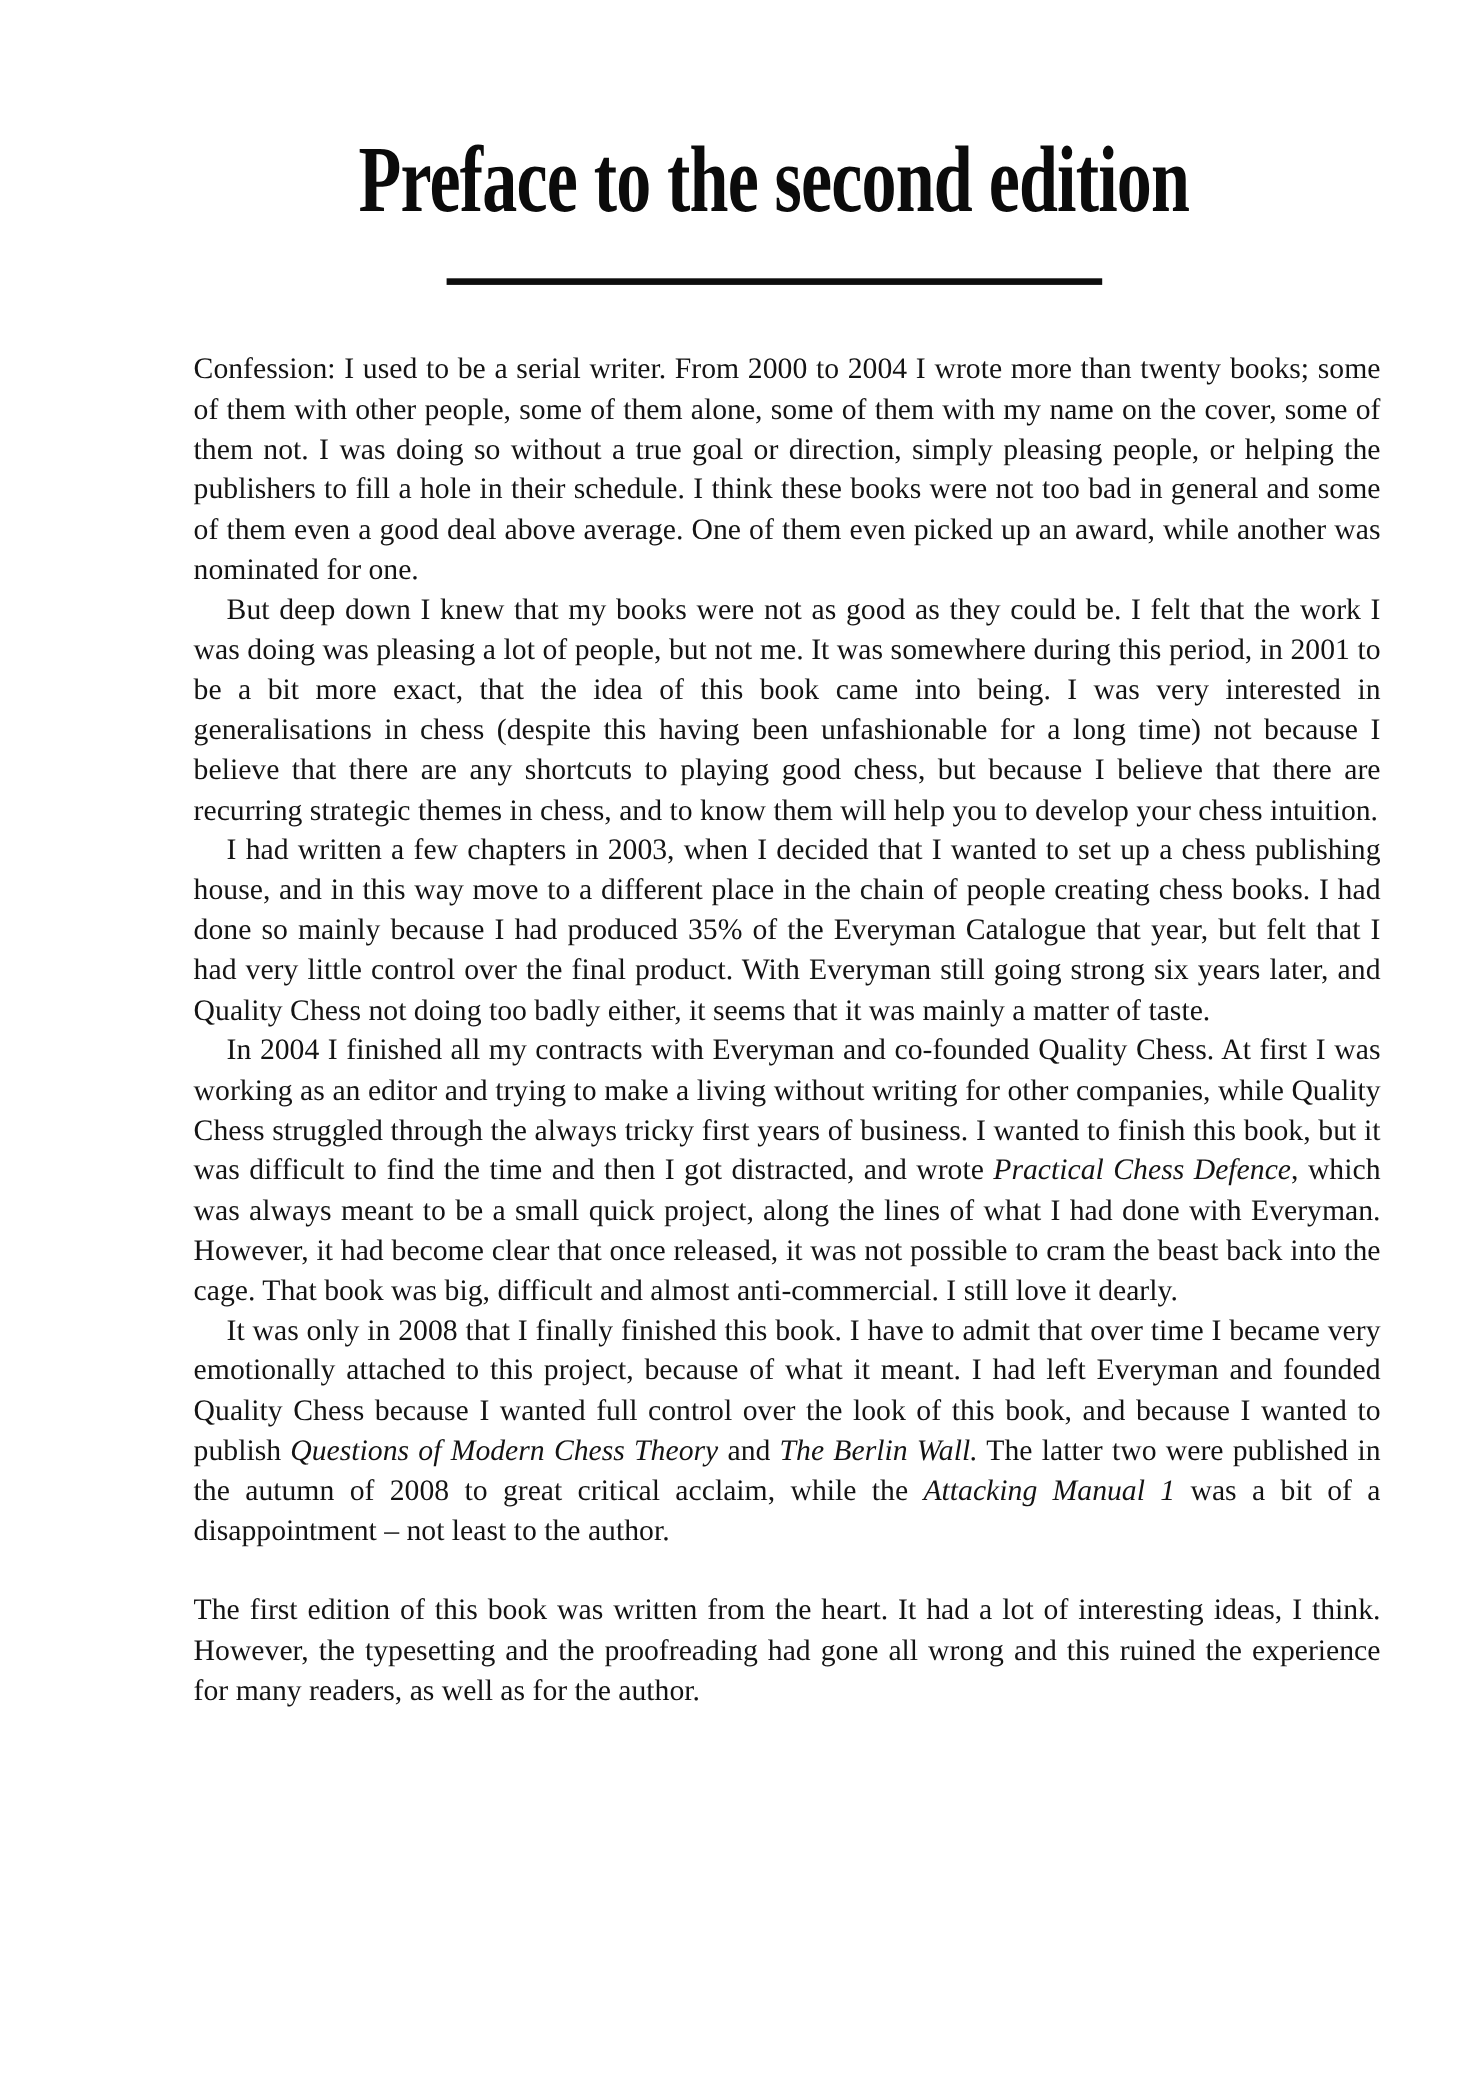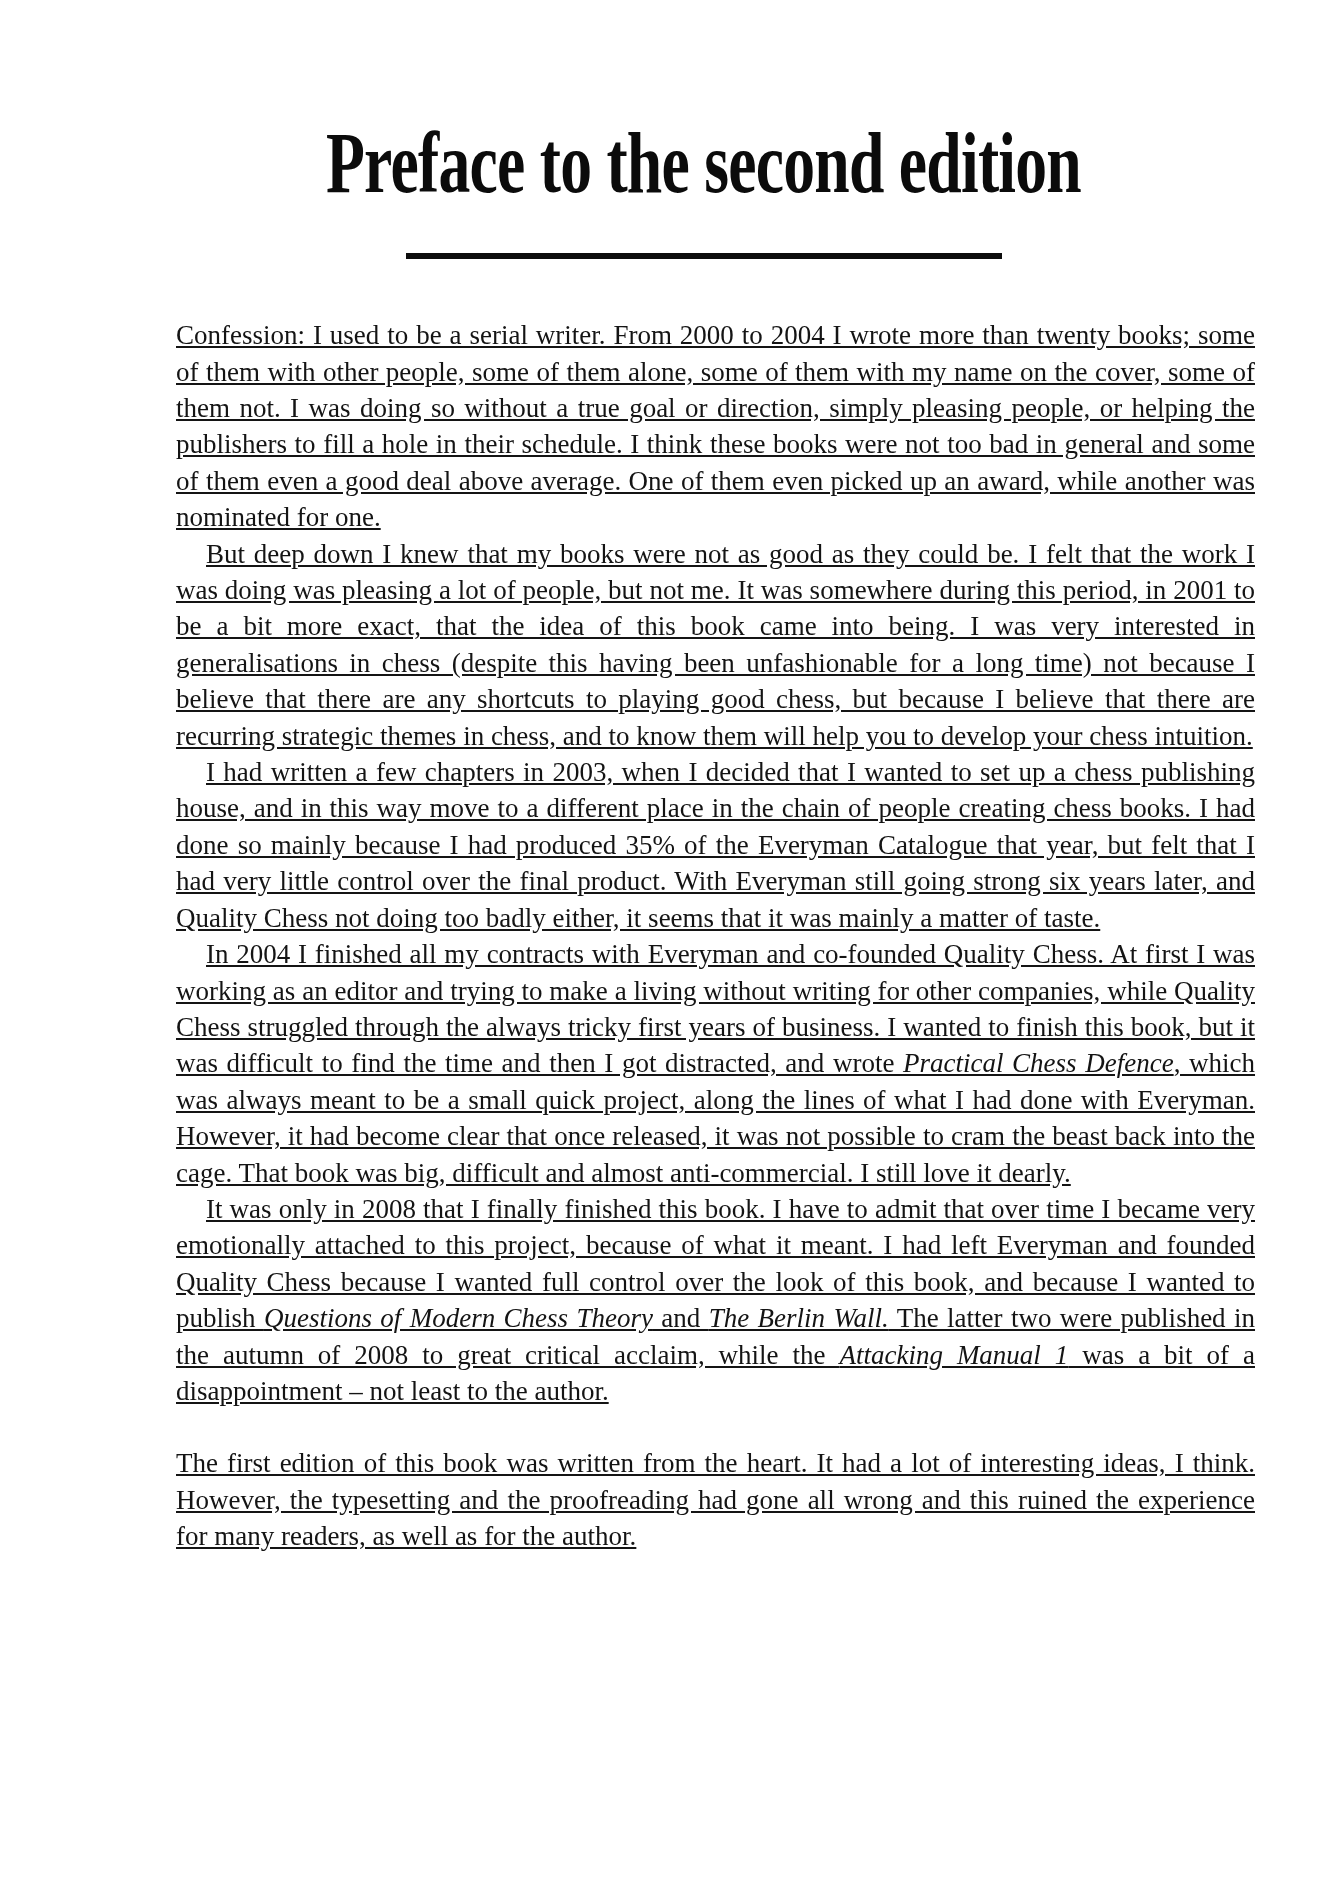--- a/index.html
+++ b/index.html
@@ -39,21 +39,20 @@
   .body-text {
     margin: 58px 118px 0 142px;
     font-size: 27px;
     line-height: 36.4px;
     text-align: justify;
     color: #141414;
   }
   .para {
     margin: 0;
     padding: 0;
-    text-decoration: underline;
   }
   .para.indent {
     text-indent: 30px;
   }
   .para.space-before {
     margin-top: 36px;
   }
   .para i {
     font-style: italic;
   }

